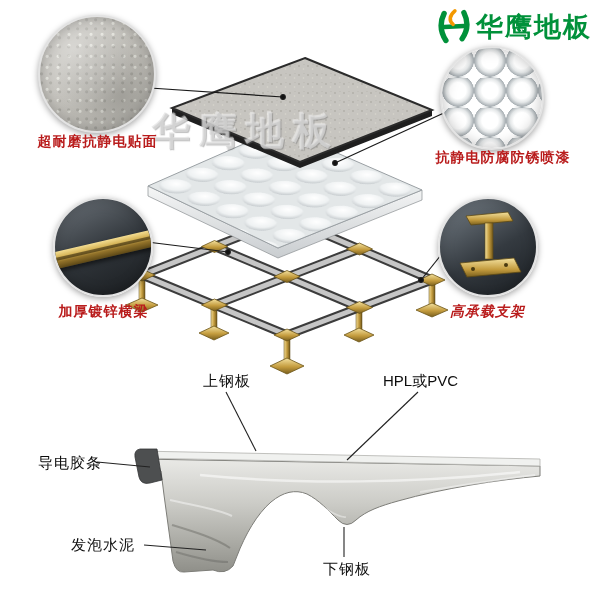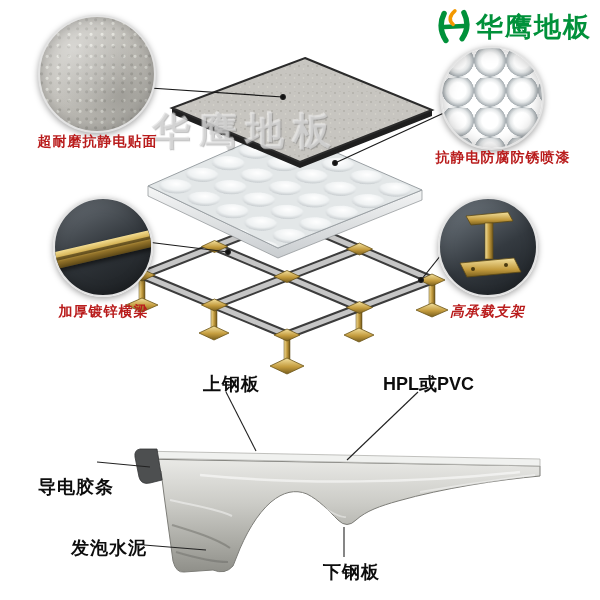--- a/index.html
+++ b/index.html
@@ -59,25 +59,25 @@
   }
   
   .callout-label{
     font-size:14px;font-weight:600;color:#b91c1c;text-align:center;letter-spacing:1px;
   }
   .lbl-surface{left:30px;top:133px;width:135px;}
   .lbl-paint{left:428px;top:149px;width:150px;}
   .lbl-beam{left:56px;top:303px;width:95px;}
   .lbl-pedestal{left:440px;top:303px;width:95px;font-style:italic;}
   .part-label{
-    font-size:18px;font-weight:700;color:#0d0d0d;letter-spacing:1px;white-space:nowrap;
+    font-size:15px;font-weight:400;color:#0d0d0d;letter-spacing:1px;white-space:nowrap;
   }
   .lbl-top-steel{left:203px;top:372px;}
   .lbl-hpl{left:383px;top:372px;letter-spacing:0;}
-  .lbl-strip{left:38px;top:454px;margin-top:21px;}
+  .lbl-strip{left:38px;top:454px;}
   .lbl-foam{left:71px;top:536px;}
   .lbl-bottom-steel{left:323px;top:560px;}
   
   .watermark{
     left:152px;top:106px;width:250px;
     font-size:38px;font-weight:700;letter-spacing:9px;
     color:rgba(225,225,225,.62);
     text-shadow:1px 1px 1px rgba(110,110,110,.45), -1px -1px 1px rgba(255,255,255,.5);
     pointer-events:none;
   }

